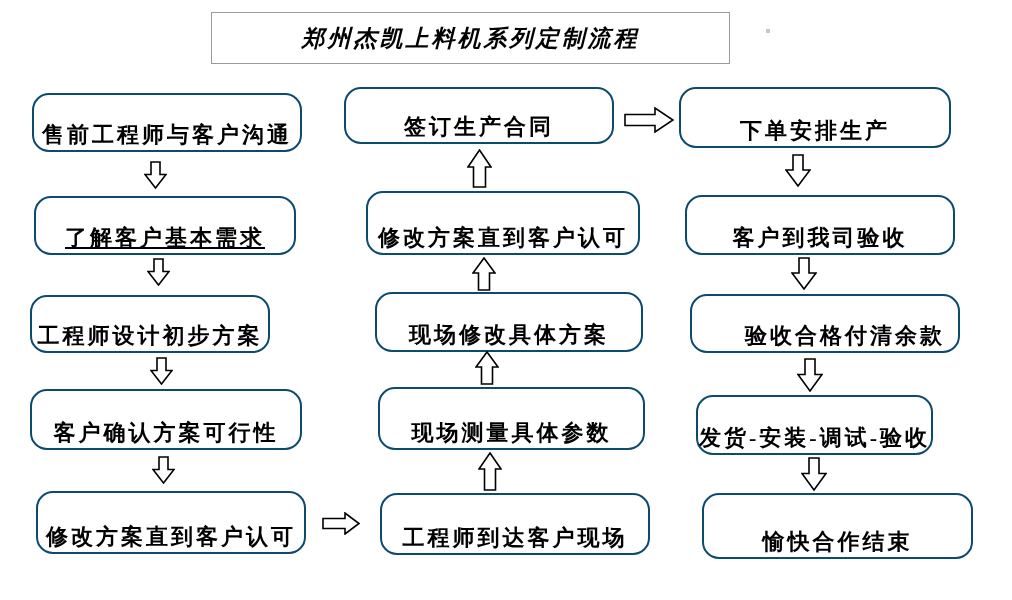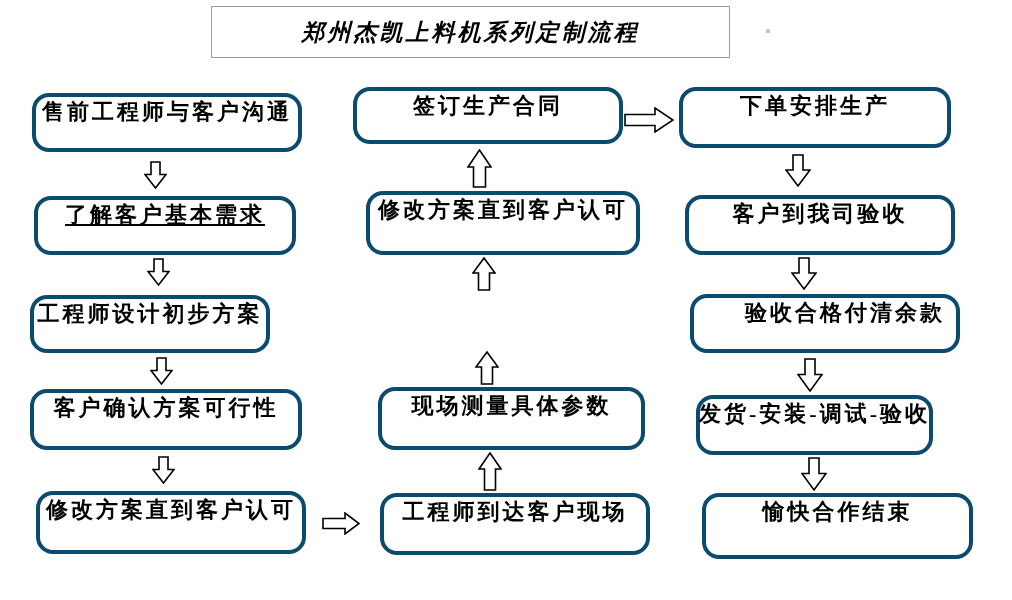--- a/index.html
+++ b/index.html
@@ -10,44 +10,44 @@
   }
   .canvas {
     position: relative;
     width: 1012px;
     height: 600px;
     background: #ffffff;
     overflow: hidden;
   }
   .title-box {
     position: absolute;
-    left: 211px; top: 6px;
+    left: 211px; top: 12px;
     width: 519px; height: 52px;
     border: 1px solid #9a9a9a;
     background: #ffffff;
     display: flex;
     align-items: center;
     justify-content: center;
     box-sizing: border-box;
   }
   .title-text {
     font-size: 23px;
     font-weight: bold;
     font-style: italic;
     letter-spacing: 3px;
     color: #000000;
     white-space: nowrap;
   }
   .node {
     position: absolute;
-    border: 4px solid #0c4a6e;
+    border: 2px solid #0c4a6e;
     border-radius: 17px;
     background: #ffffff;
     display: flex;
-    align-items: flex-start;
+    align-items: flex-end;
     justify-content: center;
     box-sizing: border-box;
   }
   .node span {
     font-size: 22px;
     font-weight: bold;
     letter-spacing: 3px;
     color: #000000;
     white-space: nowrap;
   }
@@ -104,25 +104,28 @@
       <polygon points="7,1 16,1 16,13.5 22,13.5 11.5,27 1,13.5 7,13.5"></polygon>
     </svg>
   <svg class="arrow" style="left:152px; top:456px;" width="23" height="28" viewBox="0 0 23 28">
       <polygon points="7,1 16,1 16,13.5 22,13.5 11.5,27 1,13.5 7,13.5"></polygon>
     </svg>
 
   <svg class="arrow" style="left:322px; top:512px;" width="38" height="23" viewBox="0 0 38 23">
       <polygon points="1,6.5 23,6.5 23,1 37,11.5 23,22 23,16.5 1,16.5"></polygon>
     </svg>
 
-  <div class="node" style="left:353px; top:87px; width:270px; height:57px;">
+  <div class="node" style="left:344px; top:87px; width:270px; height:57px;">
     <span>签订生产合同</span>
   </div>
   <div class="node" style="left:366px; top:191px; width:274px; height:64px;">
     <span>修改方案直到客户认可</span>
+  </div>
+  <div class="node" style="left:375px; top:292px; width:268px; height:60px;">
+    <span>现场修改具体方案</span>
   </div>
   <div class="node" style="left:380px; top:493px; width:270px; height:62px;">
     <span>工程师到达客户现场</span>
   </div>
   <div class="node" style="left:378px; top:387px; width:267px; height:63px;">
     <span>现场测量具体参数</span>
   </div>
 
   <svg class="arrow" style="left:467px; top:149px;" width="25" height="39" viewBox="0 0 25 39">
       <polygon points="12.5,1 24,18 18.5,18 18.5,38 6.5,38 6.5,18 1,18"></polygon>

